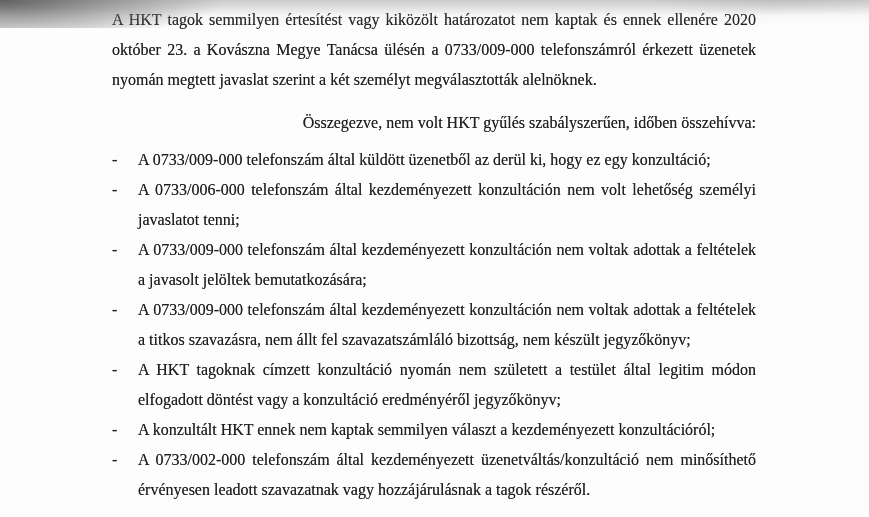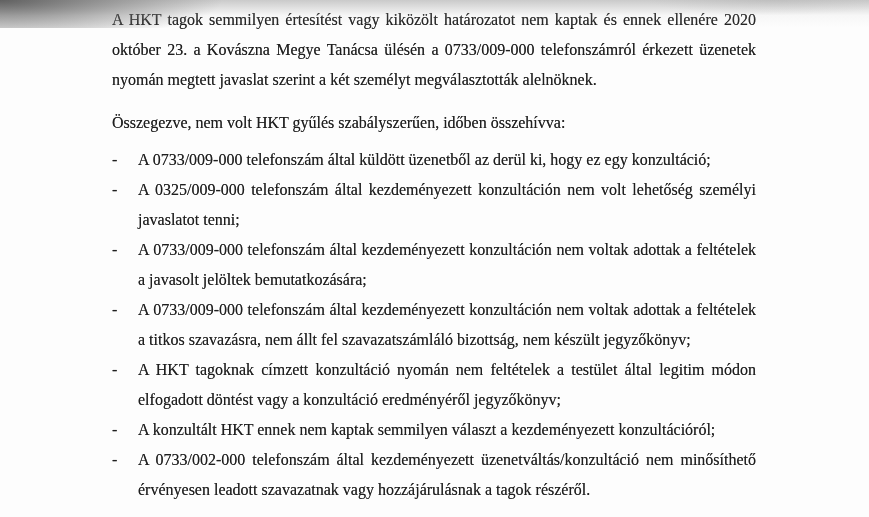--- a/index.html
+++ b/index.html
@@ -35,21 +35,21 @@
     font-size: 16px;
     line-height: 30px;
     text-shadow: 0 0 0.6px rgba(25,25,25,0.65);
   }
   .para {
     margin: 0;
     text-align: justify;
   }
   .lead {
     margin: 13px 0 0 0;
-    text-align: left;
+    text-align: right;
   }
   .bullet-list {
     margin-top: 7px;
   }
   .bullet {
     display: flex;
     align-items: flex-start;
   }
   .bullet .marker {
     flex: 0 0 26px;
@@ -74,36 +74,36 @@
 
     <div class="bullet-list">
 
       <div class="bullet">
         <span class="marker">-</span>
         <span class="btext">A 0733/009-000 telefonszám által küldött üzenetből az derül ki, hogy ez egy konzultáció;</span>
       </div>
 
       <div class="bullet">
         <span class="marker">-</span>
-        <span class="btext">A 0325/009-000 telefonszám által kezdeményezett konzultáción nem volt lehetőség személyi javaslatot tenni;</span>
+        <span class="btext">A 0733/006-000 telefonszám által kezdeményezett konzultáción nem volt lehetőség személyi javaslatot tenni;</span>
       </div>
 
       <div class="bullet">
         <span class="marker">-</span>
         <span class="btext">A 0733/009-000 telefonszám által kezdeményezett konzultáción nem voltak adottak a feltételek a javasolt jelöltek bemutatkozására;</span>
       </div>
 
       <div class="bullet">
         <span class="marker">-</span>
         <span class="btext">A 0733/009-000 telefonszám által kezdeményezett konzultáción nem voltak adottak a feltételek a titkos szavazásra, nem állt fel szavazatszámláló bizottság, nem készült jegyzőkönyv;</span>
       </div>
 
       <div class="bullet">
         <span class="marker">-</span>
-        <span class="btext">A HKT tagoknak címzett konzultáció nyomán nem feltételek a testület által legitim módon elfogadott döntést vagy a konzultáció eredményéről jegyzőkönyv;</span>
+        <span class="btext">A HKT tagoknak címzett konzultáció nyomán nem született a testület által legitim módon elfogadott döntést vagy a konzultáció eredményéről jegyzőkönyv;</span>
       </div>
 
       <div class="bullet">
         <span class="marker">-</span>
         <span class="btext">A konzultált HKT ennek nem kaptak semmilyen választ a kezdeményezett konzultációról;</span>
       </div>
 
       <div class="bullet">
         <span class="marker">-</span>
         <span class="btext">A 0733/002-000 telefonszám által kezdeményezett üzenetváltás/konzultáció nem minősíthető érvényesen leadott szavazatnak vagy hozzájárulásnak a tagok részéről.</span>

